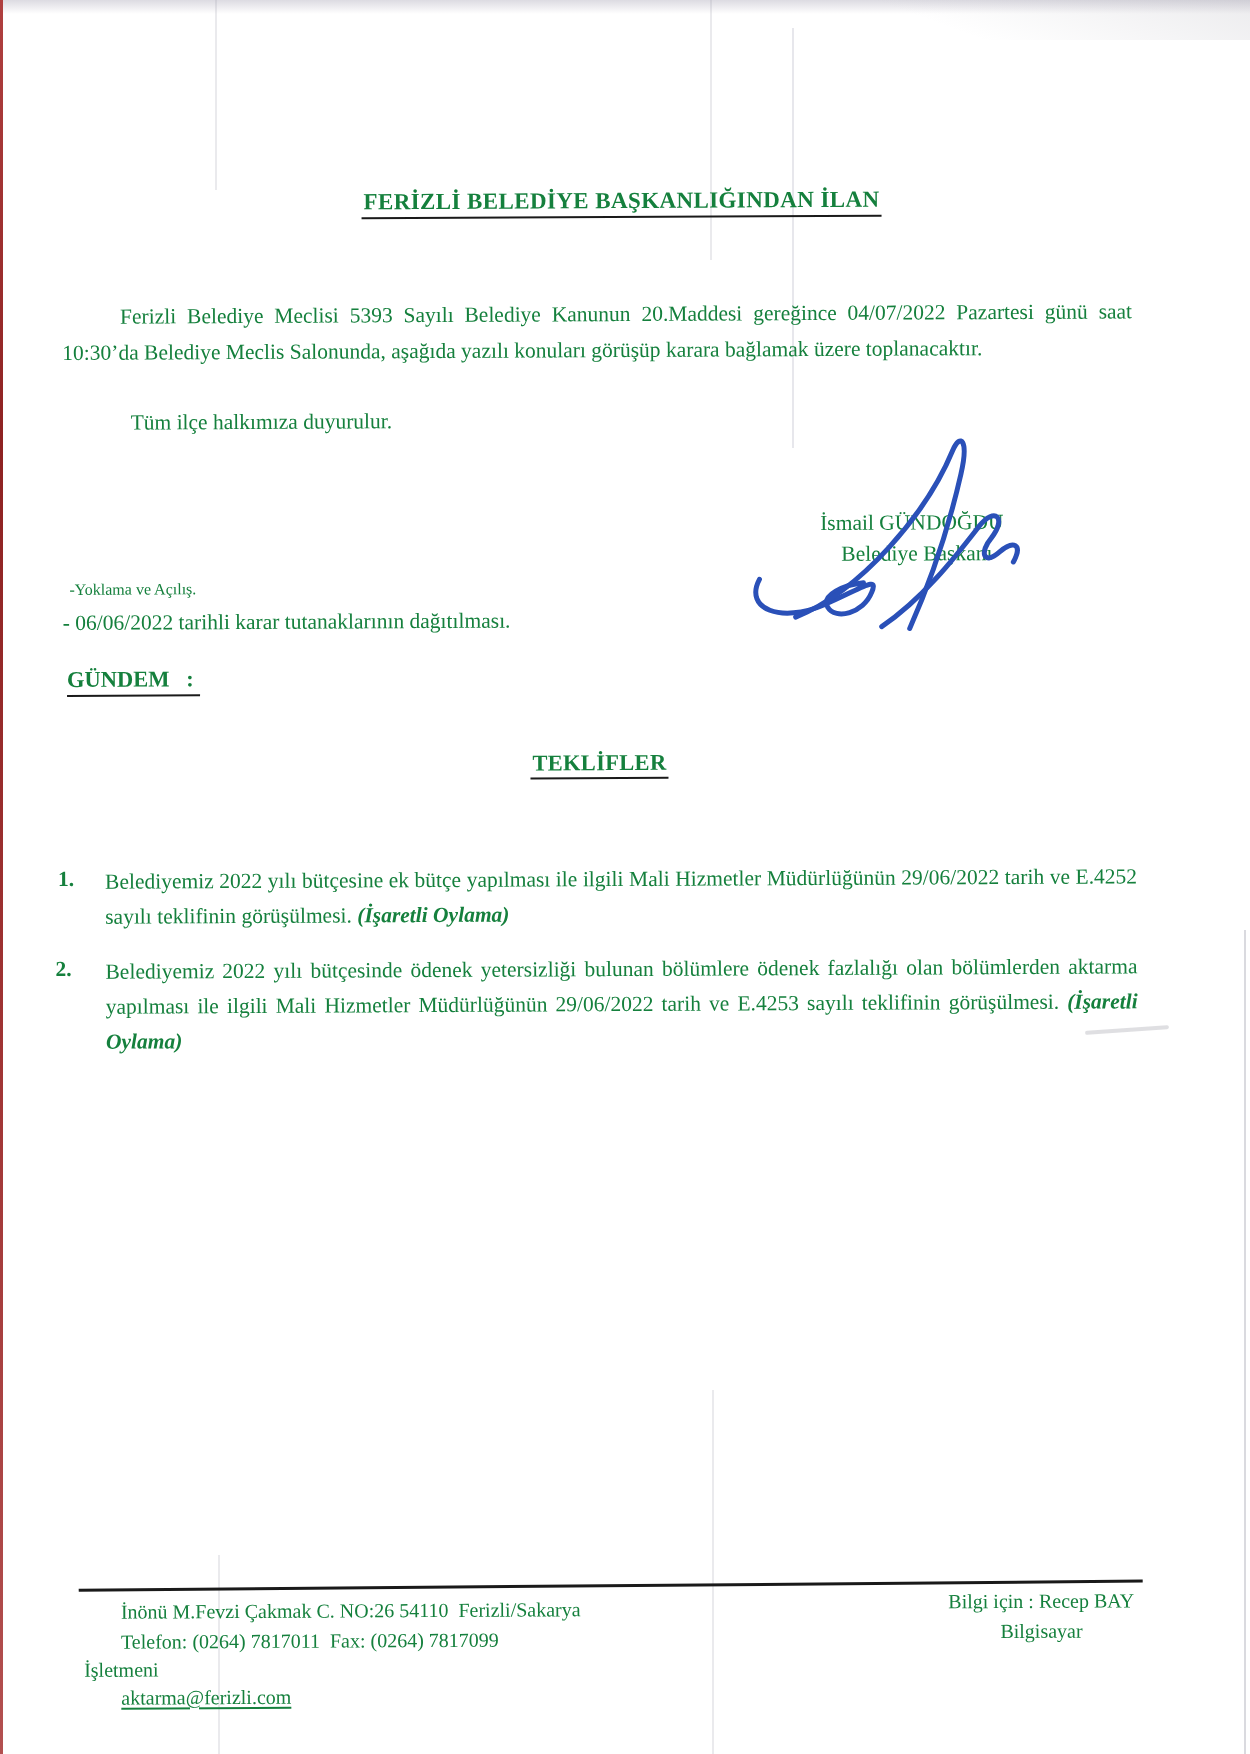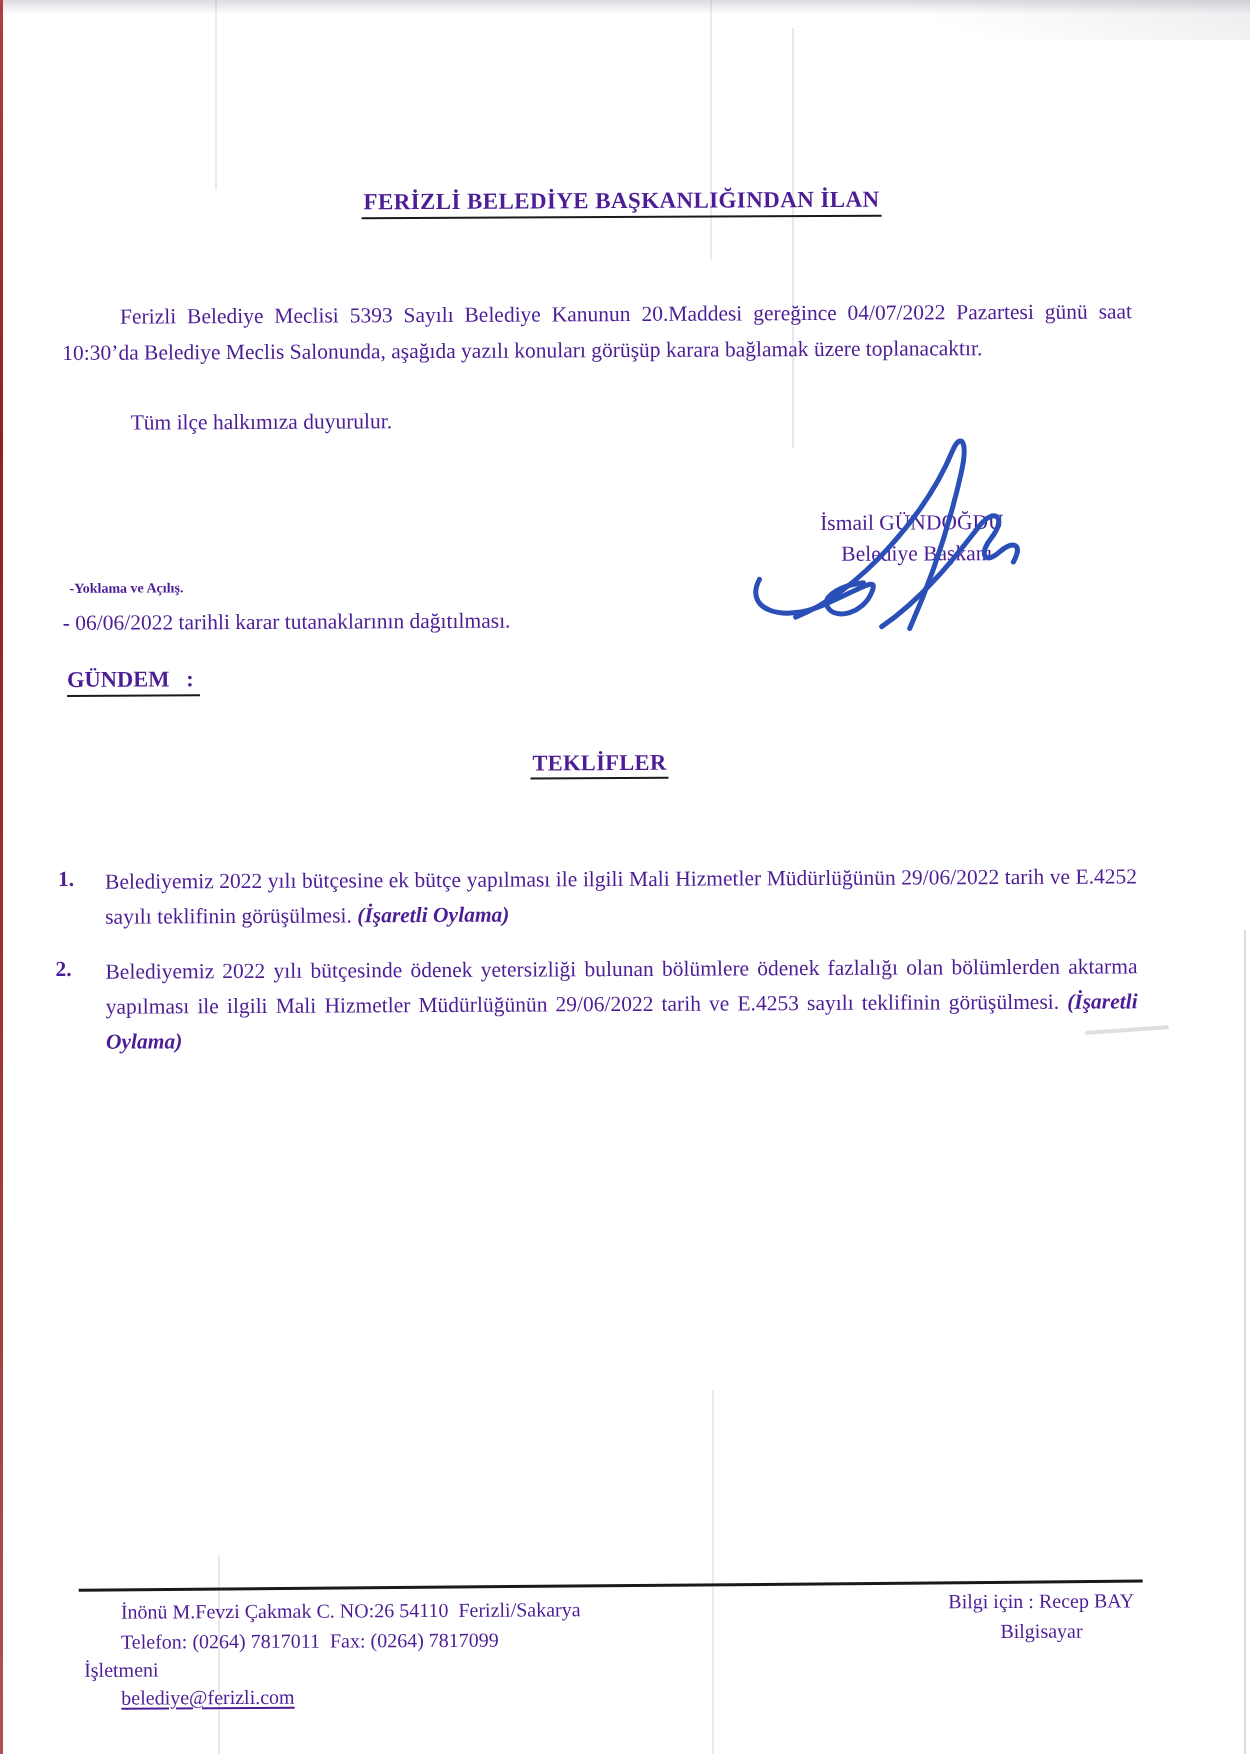--- a/index.html
+++ b/index.html
@@ -3,21 +3,21 @@
 <meta charset="utf-8">
 <style>
   html, body { margin: 0; padding: 0; background: #ffffff; }
   .page {
     position: relative;
     width: 1250px;
     height: 1754px;
     background: #ffffff;
     overflow: hidden;
     font-family: "Liberation Serif", "DejaVu Serif", serif;
-    color: #4c1d95;
+    color: #15803d;
   }
   
   .edge-red {
     position: absolute; left: 0; top: 0; width: 3px; height: 100%;
     background: linear-gradient(180deg, #b04040 0%, #8e2222 25%, #a03434 60%, #b35050 100%);
   }
   .top-band {
     position: absolute; left: 0; top: 0; width: 100%; height: 14px;
     background: linear-gradient(180deg, rgba(130,125,150,0.28), rgba(255,255,255,0));
   }
@@ -45,21 +45,21 @@
     border-bottom: 2.5px solid #1a1a1a; padding: 0 2px 2px 2px;
   }
   .intro {
     top: 296px; left: 65px; width: 1070px;
     font-size: 21.5px; line-height: 36px; text-align: justify; text-indent: 58px;
   }
   .announce { top: 408px; left: 133px; font-size: 21.5px; }
   .sig-name { top: 512px; left: 822px; font-size: 21.5px; }
   .sig-title { top: 543px; left: 843px; font-size: 21.5px; }
   .sig-svg { top: 428px; left: 733px; width: 316px; height: 218px; }
-  .pre1 { top: 578px; left: 71px; font-size: 14px; font-weight: bold; }
+  .pre1 { top: 578px; left: 71px; font-size: 16px; }
   .pre2 { top: 608px; left: 64px; font-size: 21.5px; }
   .gundem-wrap { top: 658px; left: 68px; }
   .gundem {
     display: inline-block; font-size: 22.5px; font-weight: bold; white-space: pre;
     border-bottom: 2.5px solid #1a1a1a; padding: 0 6px 2px 0; margin-top: 6px;
   }
   .teklif-wrap { top: 742px; left: 65px; width: 1070px; text-align: center; }
   .teklif {
     display: inline-block; font-size: 22.5px; font-weight: bold; letter-spacing: 0.3px;
     border-bottom: 2.5px solid #1a1a1a; padding: 0 2px 1px 2px; margin-top: 8px;
@@ -133,18 +133,18 @@
     <div class="abs item-num num1">1.</div>
     <div class="abs item-text itxt1"><span>Belediyemiz 2022 yılı bütçesine ek bütçe yapılması ile ilgili Mali Hizmetler Müdürlüğünün 29/06/2022 tarih ve E.4252 sayılı teklifinin görüşülmesi. </span><span class="emph">(İşaretli Oylama)</span></div>
 
     <div class="abs item-num num2">2.</div>
     <div class="abs item-text itxt2"><span>Belediyemiz 2022 yılı bütçesinde ödenek yetersizliği bulunan bölümlere ödenek fazlalığı olan bölümlerden aktarma yapılması ile ilgili Mali Hizmetler Müdürlüğünün 29/06/2022 tarih ve E.4253 sayılı teklifinin görüşülmesi. </span><span class="emph">(İşaretli Oylama)</span></div>
 
     <div class="abs footer-rule"></div>
     <div class="abs f-address">İnönü M.Fevzi Çakmak C. NO:26 54110  Ferizli/Sakarya</div>
     <div class="abs f-phone">Telefon: (0264) 7817011  Fax: (0264) 7817099</div>
     <div class="abs f-operator">İşletmeni</div>
-    <div class="abs f-email">belediye@ferizli.com</div>
+    <div class="abs f-email">aktarma@ferizli.com</div>
     <div class="abs f-info">Bilgi için : Recep BAY</div>
     <div class="abs f-role">Bilgisayar</div>
 
   </div>
 </div>
 
 </body></html>

